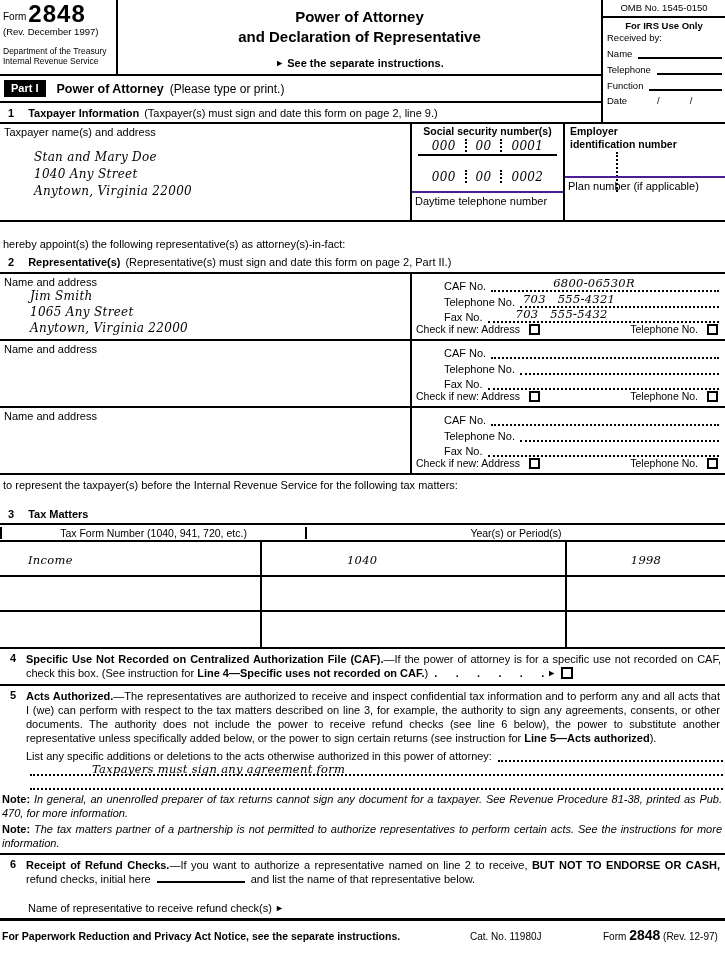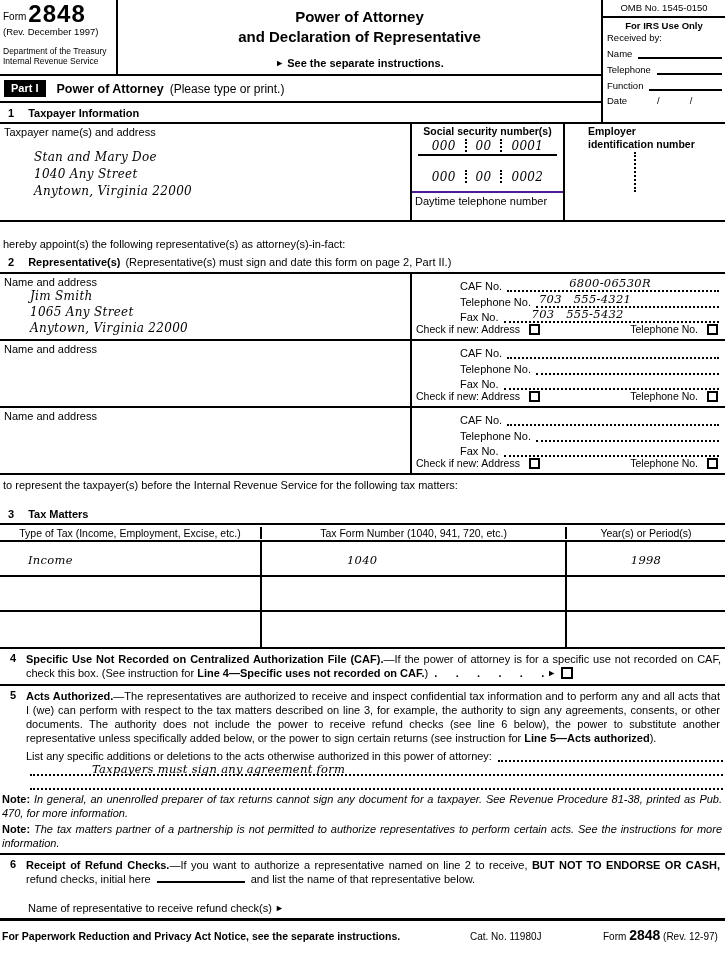--- a/index.html
+++ b/index.html
@@ -44,32 +44,32 @@
   .tp-left .first{margin-top:11px}
   .tp-mid{width:153px;border-left:2px solid #000;display:flex;flex-direction:column}
   .ssn-area{height:68px;padding:1px 4px}
   .ssn-label{font-weight:bold;text-align:center;font-size:10.5px}
   .ssn{display:flex;align-items:center;justify-content:center;height:17px;font-size:12px}
   .ssn .vsep{width:0;border-left:2px dotted #000;height:13px;margin:0 9px}
   .ssn-underline{border-bottom:2px solid #000;margin:0 2px}
   .ssn2{margin-top:12px}
   .sub-row{height:30px;border-top:2px solid #4c1d95;padding:2px 3px;font-size:11px}
   .tp-right{width:162px;border-left:2px solid #000;display:flex;flex-direction:column}
-  .ein-area{height:52px;padding:1px 23px}
+  .ein-area{height:52px;padding:1px 5px}
   .ein-label{font-weight:bold;font-size:10.5px;width:115px;line-height:13px}
   .ein-guide{width:0;border-left:2px dotted #000;height:40px;margin:1px 0 0 46px}
   
   .appoint-row{height:30px;padding:16px 0 0 3px}
   .line2-row{height:22px;border-bottom:2px solid #000;display:flex;align-items:center}
   .rep{display:flex;height:67px;border-bottom:2px solid #000}
   .rep-left{flex:1;padding:2px 4px}
   .rep-left .hand{margin-left:26px;font-size:12px;line-height:16px}
   .rep-right{width:315px;border-left:2px solid #000;padding:3px 6px 0 4px;display:flex;flex-direction:column}
   .rr-row{display:flex;align-items:flex-end;height:16px;font-size:11px}
-  .rr-label{margin-left:44px;padding-right:5px;white-space:nowrap}
+  .rr-label{margin-left:28px;padding-right:5px;white-space:nowrap}
   .dotfill{flex:1;border-bottom:2px dotted #000;display:flex;height:14px}
   .fillval{font-size:11.5px;line-height:11px;white-space:pre;margin-bottom:0}
   .pad-caf{padding-left:62px}
   .pad-tel{padding-left:3px}
   .pad-fax{padding-left:28px}
   .rr-check{display:flex;align-items:center;font-size:10.5px;margin-top:auto;padding:0 1px 4px 0}
   .rr-check .checkbox{margin-left:9px}
   .rr-spacer{flex:1}
   
   .represent-row{height:22px;padding:4px 0 0 3px}
@@ -143,20 +143,21 @@
       </div>
     </div>
     <div class="part1-row">
       <span class="part-badge">Part I</span>
       <span class="part-title">Power of Attorney</span>
       <span class="part-note">(Please type or print.)</span>
     </div>
     <div class="line1-row">
       <span class="sec-num">1</span>
       <span class="sec-title">Taxpayer Information</span>
+      <span>(Taxpayer(s) must sign and date this form on page 2, line 9.)</span>
     </div>
     <div class="irs-box">
       <div class="omb">OMB No. 1545-0150</div>
       <div class="irs-title">For IRS Use Only</div>
       <div class="irs-received">Received by:</div>
       <div class="irs-field">
         <span>Name</span>
         <span class="blank"></span>
       </div>
       <div class="irs-field">
@@ -202,20 +203,21 @@
             <span>0002</span>
         </div>
       </div>
       <div class="sub-row">Daytime telephone number</div>
     </div>
     <div class="tp-right">
       <div class="ein-area">
         <div class="ein-label">Employer identification number</div>
         <div class="ein-guide"></div>
       </div>
+      <div class="sub-row">Plan number (if applicable)</div>
     </div>
   </div>
 
   <div class="appoint-row">hereby appoint(s) the following representative(s) as attorney(s)-in-fact:</div>
 
   <div class="line2-row">
     <span class="sec-num">2</span>
     <span class="sec-title">Representative(s)</span>
     <span>(Representative(s) must sign and date this form on page 2, Part II.)</span>
   </div>
@@ -329,21 +331,20 @@
   </div>
 
   <div class="represent-row">to represent the taxpayer(s) before the Internal Revenue Service for the following tax matters:</div>
 
   <div class="sec3-head">
     <span class="sec-num">3</span>
     <span class="sec-title">Tax Matters</span>
   </div>
   <div class="taxtbl">
     <div class="tt-row tt-head">
-      <div class="tt-c1">Type of Tax (Income, Employment, Excise, etc.)</div>
       <div class="tt-c2">Tax Form Number (1040, 941, 720, etc.)</div>
       <div class="tt-c3">Year(s) or Period(s)</div>
     </div>
     <div class="tt-row tt-data">
       <div class="tt-c1"><span class="hand">Income</span></div>
       <div class="tt-c2"><span class="hand">1040</span></div>
       <div class="tt-c3"><span class="hand">1998</span></div>
     </div>
     <div class="tt-row tt-data">
       <div class="tt-c1"><span class="hand"></span></div>

